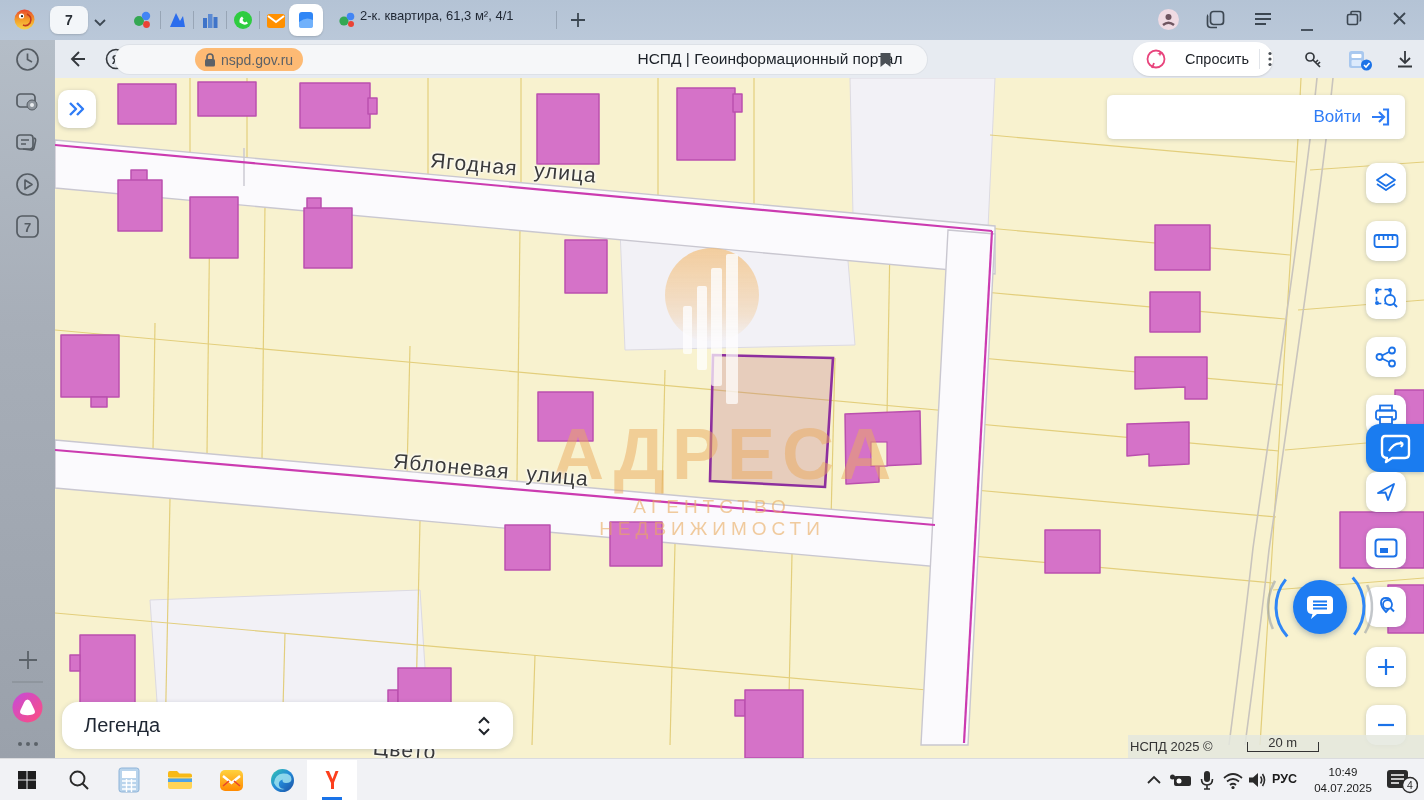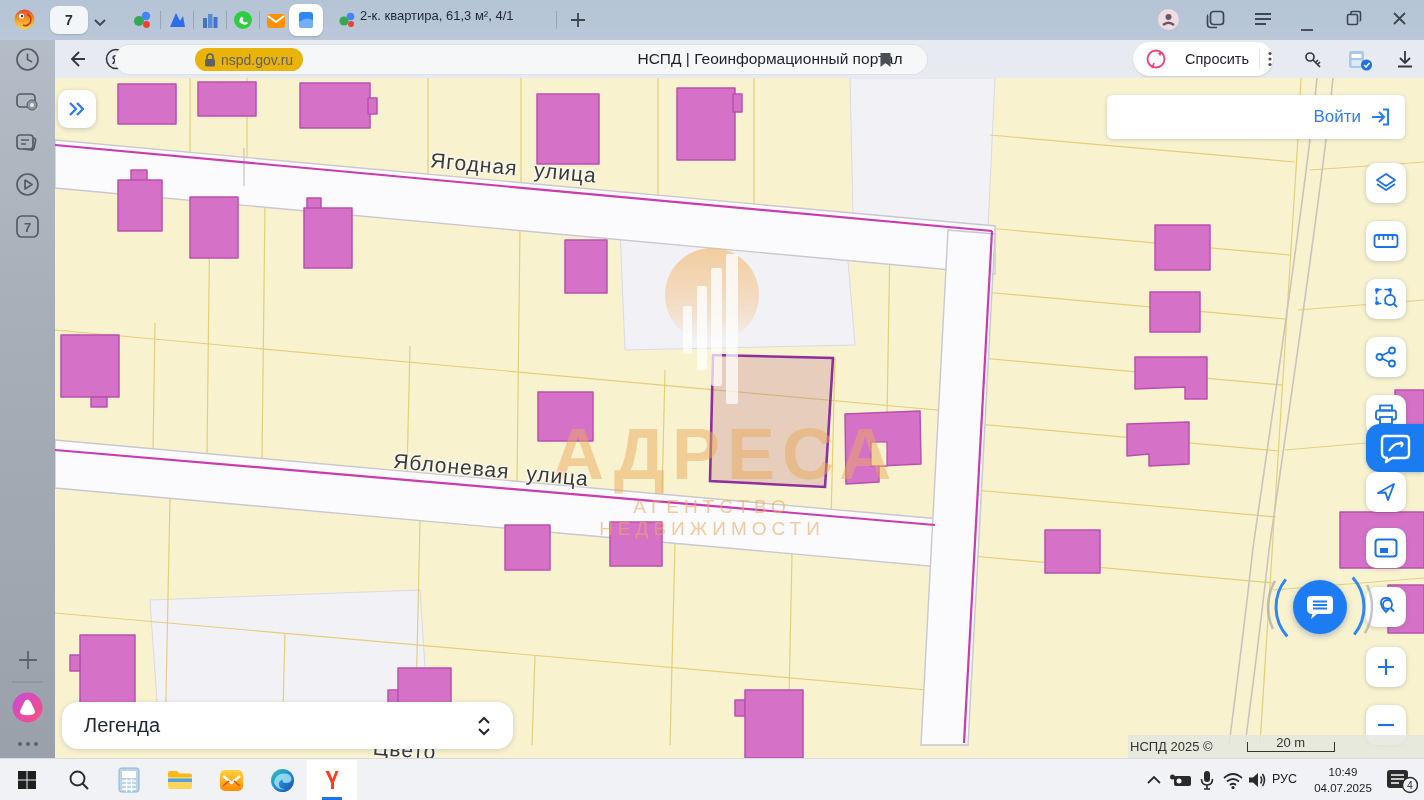--- a/index.html
+++ b/index.html
@@ -19,21 +19,21 @@
     box-shadow:0 1px 2px rgba(0,0,0,.15);}
   .tab-title { left:360px; top:8px; width:178px; font-size:13px; color:#1f2733;
     white-space:nowrap; overflow:hidden; }
   .ticon { width:20px; height:20px; display:block; }
   .tsep { width:1px; height:18px; background:rgba(60,70,85,.25); top:11px; }
 
   
   .toolbar { left:55px; top:40px; width:1369px; height:38px; background:#e7ebf1; }
   .urlbar { left:60px; top:5px; width:812px; height:29px; background:#f6f7f9;
     border-radius:15px; box-shadow:0 0 0 1px rgba(0,0,0,.04);}
-  .lockchip { left:80px; top:3px; height:23px; padding:0 10px 0 26px; background:#eab308;
+  .lockchip { left:80px; top:3px; height:23px; padding:0 10px 0 26px; background:#fdba74;
     border-radius:12px; display:flex; align-items:center; font-size:14px; color:#5c6167; }
   .pagetitle { left:385px; top:5px; width:540px; text-align:center; font-size:15.5px; color:#1c2128; }
   .askchip { left:1078px; top:2px; width:140px; height:34px; background:#fff; border-radius:17px;
     box-shadow:0 1px 2px rgba(0,0,0,.12); display:flex; align-items:center; }
   .askchip span.lbl { font-size:14.5px; color:#20242a; margin-left:18px; }
 
   
   .sidepanel { left:0; top:40px; width:55px; height:718px;
     background:linear-gradient(180deg,#b4bdc7 0%,#a7aeb8 40%,#9aa1ab 100%); }
   .sicon { left:14px; width:27px; height:27px; display:flex; align-items:center; justify-content:center; }
@@ -53,38 +53,38 @@
   .loginbar { left:1052px; top:17px; width:298px; height:44px; background:#fff; border-radius:6px;
     box-shadow:0 1px 4px rgba(40,60,90,.2); display:flex; align-items:center; justify-content:flex-end;
     padding-right:14px; gap:8px; }
   .loginbar .lbl { color:#2f7cf6; font-size:17px; }
   .legend { left:7px; top:624px; width:451px; height:47px; background:#fff; border-radius:16px;
     box-shadow:0 1px 5px rgba(40,60,90,.2); display:flex; align-items:center;
     padding:0 22px; justify-content:space-between; }
   .legend .lbl { font-size:20px; color:#1f2733; }
   .attrib { left:1073px; top:657px; width:296px; height:23px; background:rgba(228,232,222,.85);
     display:flex; align-items:center; font-size:13px; color:#333; }
-  .scalebar { position:relative; width:88px; height:10px; border-bottom:1.5px solid #333;
+  .scalebar { position:relative; width:72px; height:10px; border-bottom:1.5px solid #333;
     border-left:1.5px solid #333; border-right:1.5px solid #333; margin-left:34px; }
   .scalebar .lbl { position:absolute; left:0; right:0; top:-7px; text-align:center; font-size:13px; color:#333; }
   .chatfab { left:1238px; top:502px; width:54px; height:54px; border-radius:50%;
     background:#1d7cf2; box-shadow:0 2px 6px rgba(20,60,120,.35);
     display:flex; align-items:center; justify-content:center; }
   .assistblob { left:1311px; top:346px; width:58px; height:48px; background:#1a7cf0;
     border-radius:14px 0 0 14px; display:flex; align-items:center; justify-content:center;
     box-shadow:0 1px 4px rgba(20,60,120,.3); }
 
   
   .taskbar { left:0; top:758px; width:1424px; height:42px; background:#f1f2f5; border-top:1px solid #dadbde; }
   .tbicon { top:8px; width:26px; height:26px; display:flex; align-items:center; justify-content:center; }
   .ychip { left:307px; top:1px; width:50px; height:40px; background:#fff; display:flex;
     align-items:center; justify-content:center; }
   .yunder { left:322px; top:38px; width:20px; height:3px; background:#1a73e8; }
   .clockblk { left:1303px; top:5px; width:80px; text-align:center; font-size:11.5px; color:#1b1b1b; line-height:1.4; }
-  .lang { left:1272px; top:13px; font-size:12.5px; color:#1b1b1b; }
+  .lang { left:1272px; top:13px; font-size:12.5px; color:#1b1b1b;font-weight:bold; }
 </style>
 </head>
 <body>
 
 <div id="window">
 
   <div class="abs tabstrip">
     <div class="abs" style="left:13px;top:8px;">
       <svg width="23" height="23">
           <defs>

